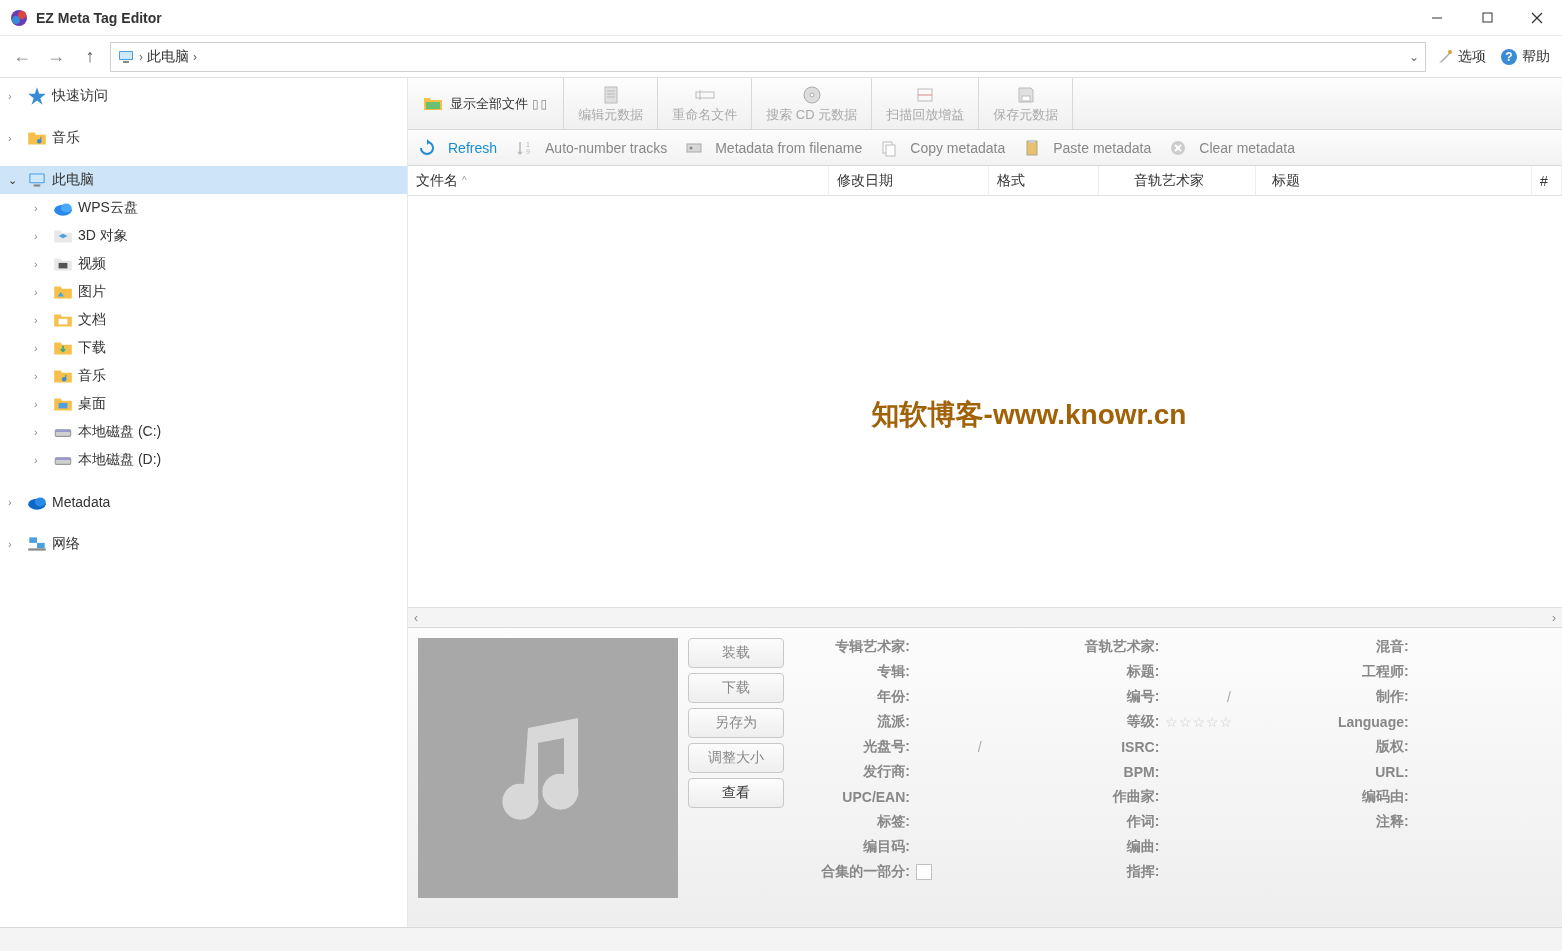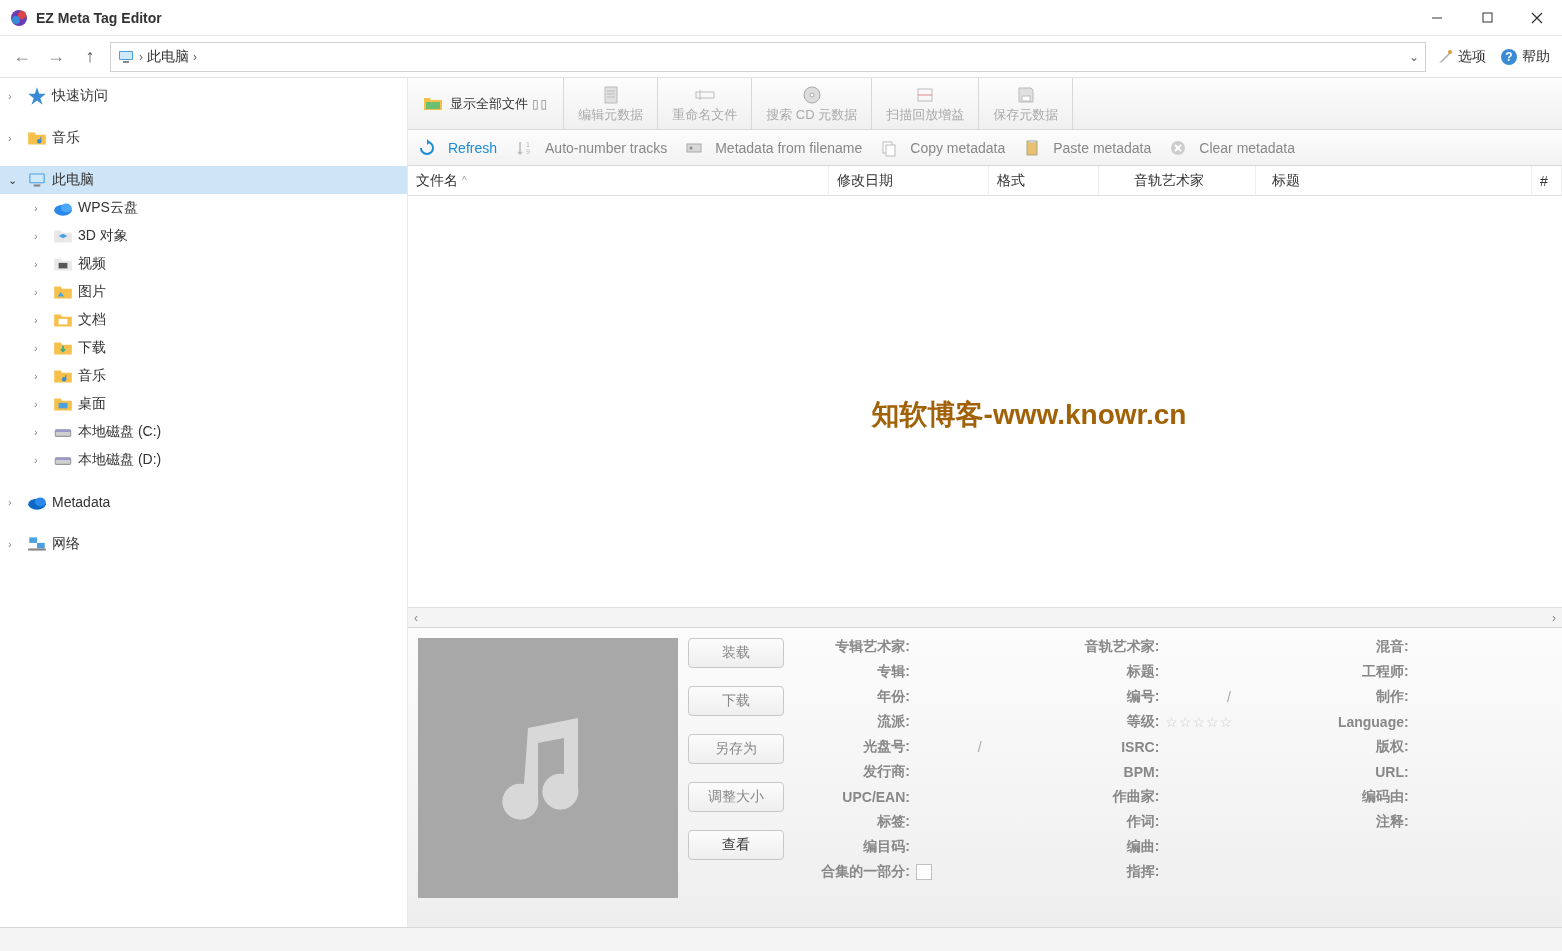--- a/index.html
+++ b/index.html
@@ -69,21 +69,21 @@
 .watermark { position: absolute; left: 50%; top: 200px; transform: translateX(-50%); font-size: 28px; font-weight: 700; color: #a16207; white-space: nowrap; margin-left: 44px; }
 
 
 .hscroll { height: 20px; background: #f4f4f4; display: flex; align-items: center; justify-content: space-between; padding: 0 6px; border-top: 1px solid #e0e0e0; color: #888; font-size: 12px; }
 
 
 .meta-panel { height: 300px; display: flex; border-top: 1px solid #d8d8d8; background: linear-gradient(#fcfcfc, #eee); }
 .albumart { width: 260px; height: 260px; margin: 10px; background: #9e9e9e; display: flex; align-items: center; justify-content: center; position: relative; }
 .albumart::before { content: ""; position: absolute; inset: 0; background: #a8a8a8; }
 .albumart svg { position: relative; z-index: 1; }
-.art-btns { width: 96px; display: flex; flex-direction: column; gap: 18px; padding-top: 10px; }
+.art-btns { width: 96px; display: flex; flex-direction: column; gap: 5px; padding-top: 10px; }
 .art-btns button { height: 30px; border: 1px solid #c8c8c8; background: linear-gradient(#fcfcfc,#eee); color: #888; font-size: 14px; border-radius: 4px; cursor: default; }
 .art-btns button.enabled { color: #333; }
 .meta-grid { flex: 1; display: grid; grid-template-columns: repeat(3, 1fr); padding: 10px 20px 0 30px; column-gap: 20px; row-gap: 7px; align-content: start; }
 .meta-row { display: flex; align-items: center; gap: 6px; font-size: 14px; color: #888; }
 .meta-row .k { width: 96px; text-align: right; font-weight: bold; }
 .meta-row .v { flex: 1; }
 .meta-row .stars { color: #ccc; font-size: 14px; letter-spacing: 1px; }
 .meta-row .chk { width: 16px; height: 16px; border: 1px solid #c0c0c0; background: #fff; }
 .meta-row .sep { color: #aaa; }
 

